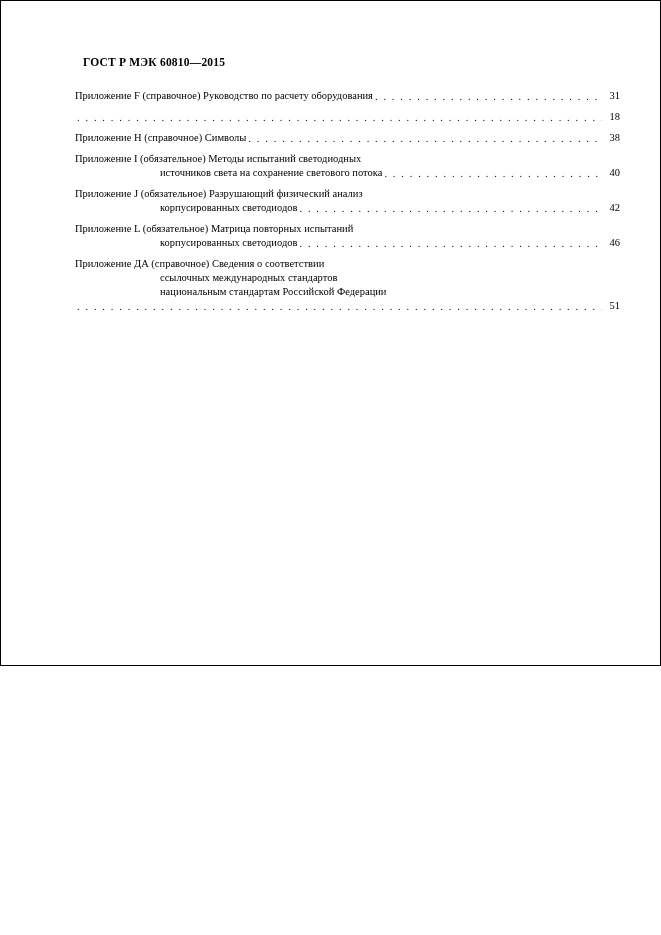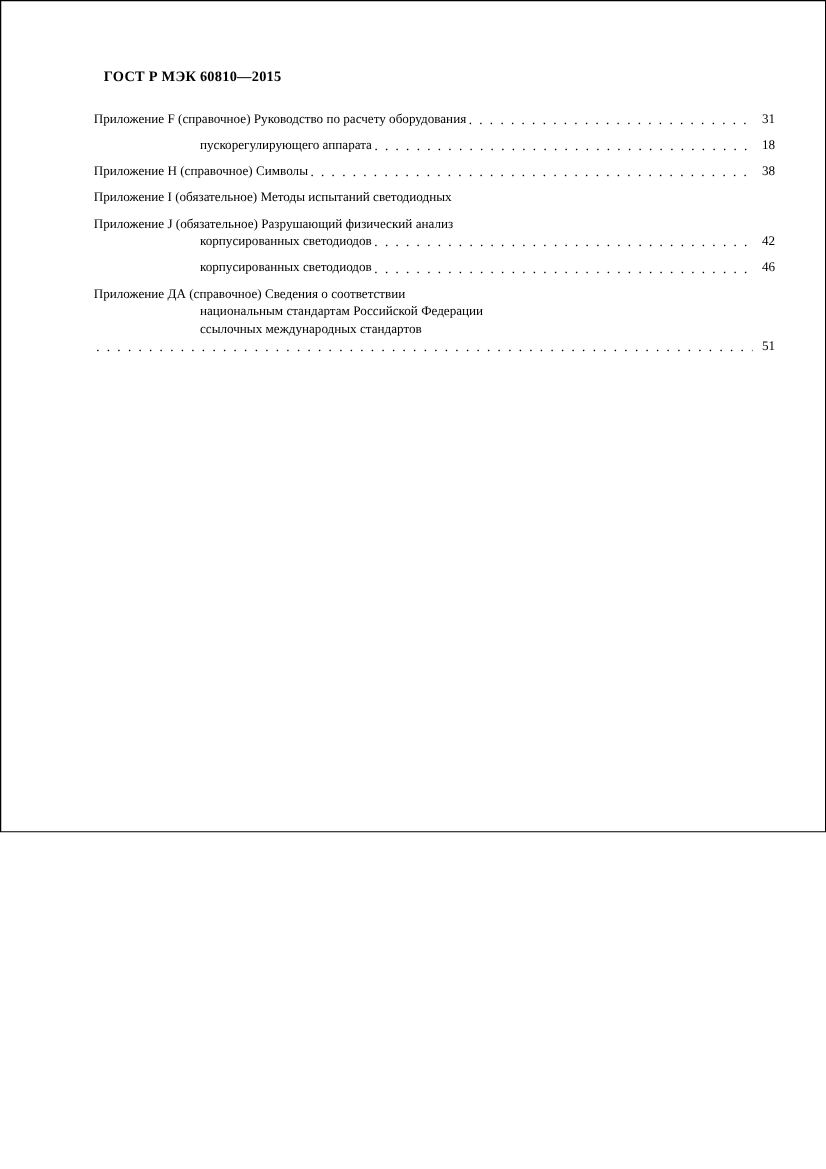--- a/index.html
+++ b/index.html
@@ -87,79 +87,88 @@
     <div class="toc-entry">
       <div class="toc-line">
         <span class="txt">Приложение F (справочное) Руководство по расчету оборудования</span>
         <span class="leader"></span>
         <span class="pg">31</span>
       </div>
     </div>
 
     <div class="toc-entry">
       <div class="toc-line cont">
-        <span class="txt">пускорегулирующего аппарата</span>
         <span class="leader"></span>
         <span class="pg">18</span>
       </div>
     </div>
 
     <div class="toc-entry">
       <div class="toc-line">
         <span class="txt">Приложение H (справочное) Символы</span>
         <span class="leader"></span>
         <span class="pg">38</span>
       </div>
     </div>
 
     <div class="toc-entry">
       <div class="toc-line nolead">
         <span class="txt">Приложение I (обязательное) Методы испытаний светодиодных</span>
 
         <span class="pg"></span>
+      </div>
+      <div class="toc-line cont">
+        <span class="txt">источников света на сохранение светового потока</span>
+        <span class="leader"></span>
+        <span class="pg">40</span>
       </div>
     </div>
 
     <div class="toc-entry">
       <div class="toc-line nolead">
         <span class="txt">Приложение J (обязательное) Разрушающий физический анализ</span>
 
         <span class="pg"></span>
       </div>
       <div class="toc-line cont">
         <span class="txt">корпусированных светодиодов</span>
         <span class="leader"></span>
         <span class="pg">42</span>
       </div>
     </div>
 
     <div class="toc-entry">
     </div>
 
     <div class="toc-entry">
+      <div class="toc-line nolead">
+        <span class="txt">Приложение L (обязательное) Матрица повторных испытаний</span>
+
+        <span class="pg"></span>
+      </div>
       <div class="toc-line cont">
         <span class="txt">корпусированных светодиодов</span>
         <span class="leader"></span>
         <span class="pg">46</span>
       </div>
     </div>
 
     <div class="toc-entry">
       <div class="toc-line nolead">
         <span class="txt">Приложение ДА (справочное) Сведения о соответствии</span>
 
         <span class="pg"></span>
       </div>
       <div class="toc-line cont nolead">
-        <span class="txt">национальным стандартам Российской Федерации</span>
+        <span class="txt">ссылочных международных стандартов</span>
 
         <span class="pg"></span>
       </div>
       <div class="toc-line cont nolead">
-        <span class="txt">ссылочных международных стандартов</span>
+        <span class="txt">национальным стандартам Российской Федерации</span>
 
         <span class="pg"></span>
       </div>
       <div class="toc-line cont">
         <span class="leader"></span>
         <span class="pg">51</span>
       </div>
     </div>
 
 

